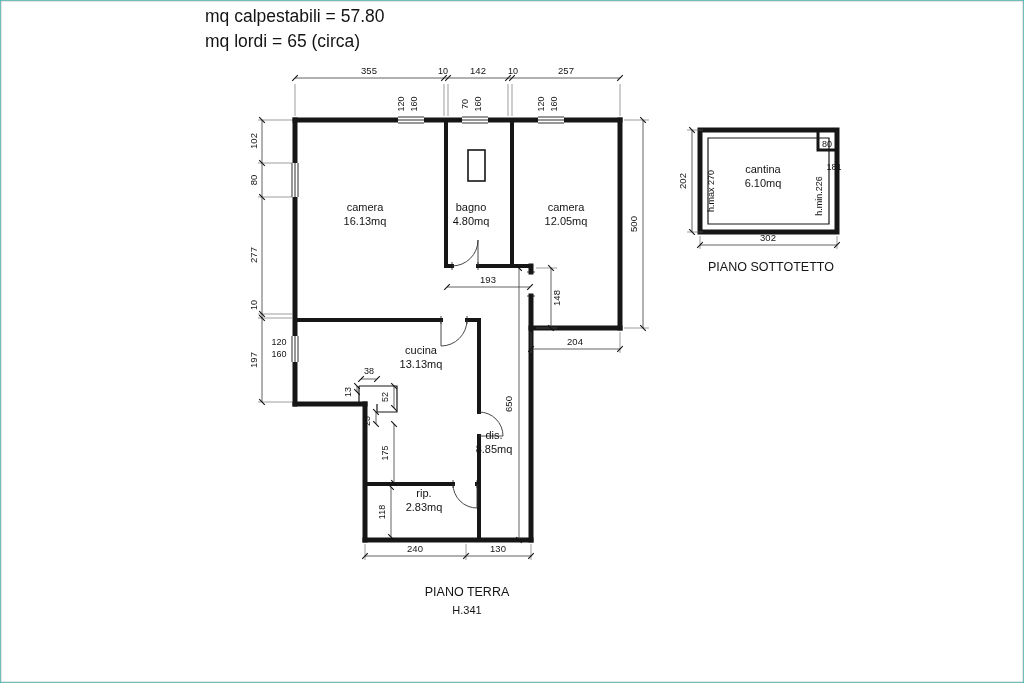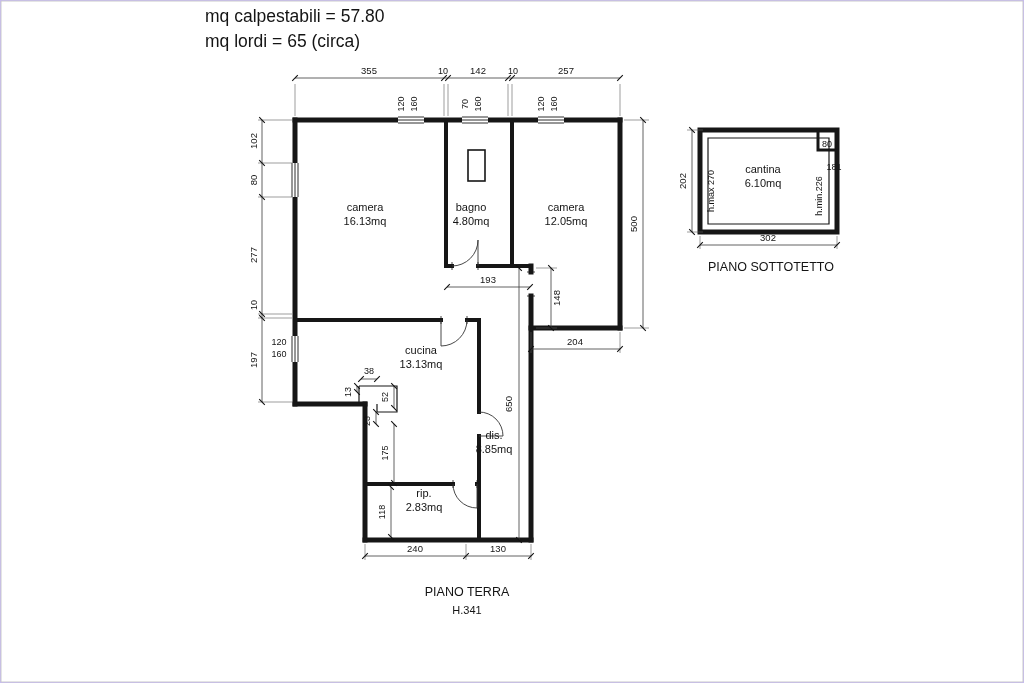--- a/index.html
+++ b/index.html
@@ -1,16 +1,16 @@
 <!DOCTYPE html>
 <html><head>
 <meta charset="utf-8">
 <style>
   html,body{margin:0;padding:0;background:#ffffff;}
-  .page{position:relative;width:1024px;height:683px;background:#c4b5fd;}
+  .page{position:relative;width:1024px;height:683px;background:#14b8a6;}
   svg{display:block;}
   text{font-family:"Liberation Sans", sans-serif;fill:#141414;}
   .hdr{font-size:17.5px;}
   .room{font-size:11px;}
   .dim{font-size:9.5px;}
   .dimsm{font-size:9px;}
   .title{font-size:12.5px;}
   .sub{font-size:11px;}
   .wall{stroke:#161616;stroke-linecap:square;fill:none;}
   .wext{stroke-width:5;}

